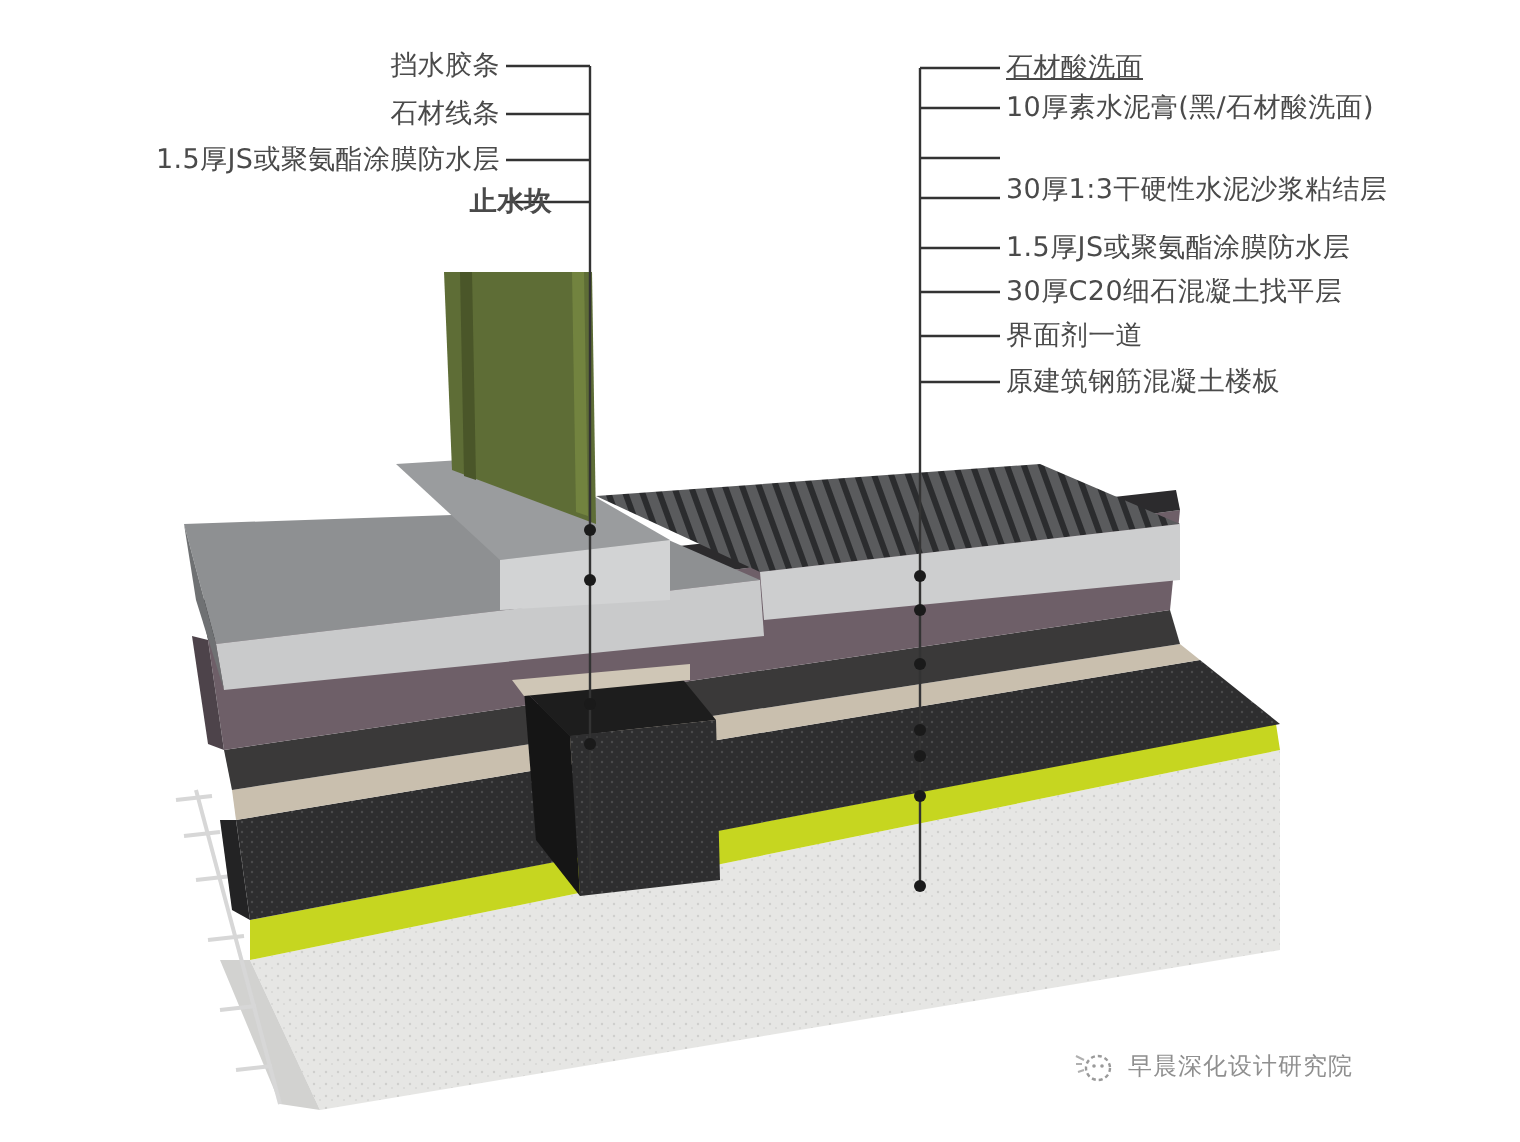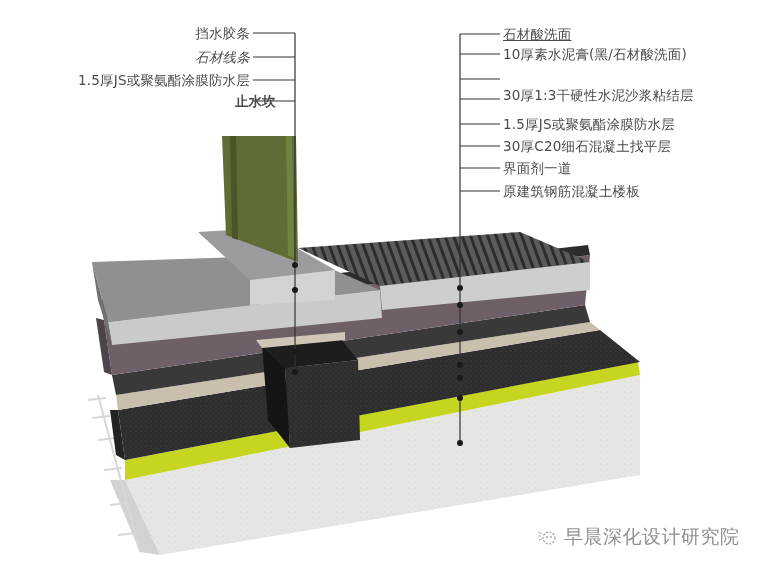--- a/index.html
+++ b/index.html
@@ -3,21 +3,21 @@
 <meta charset="utf-8">
 <style>
   html, body { margin: 0; padding: 0; background: #ffffff; }
   body { width: 760px; height: 571px; position: relative; overflow: hidden;
          font-family: "DejaVu Sans", "Liberation Sans", sans-serif; }
   .canvas { position: absolute; left: 0; top: 0; width: 760px; height: 571px; }
   svg.drawing { position: absolute; left: 0; top: 0; width: 760px; height: 571px; }
   .label { position: absolute; font-size: 13.5px; color: #4a4a4a; white-space: nowrap; line-height: 16px; letter-spacing: 0.2px; }
   .label.left { text-align: right; }
   .watermark { position: absolute; left: 536px; top: 524px; display: flex; align-items: center; gap: 6px;
-               color: #8f8f8f; font-size: 19px; letter-spacing: 0.5px; }
+               color: #8f8f8f; font-size: 12px; letter-spacing: 0.5px; }
   .watermark .wm-icon { width: 22px; height: 18px; }
 </style>
 </head>
 <body>
 
 <div class="canvas">
 
   <svg class="drawing" viewBox="0 0 760 571">
     <defs>
       <pattern id="noiseSlab" width="6" height="6" patternUnits="userSpaceOnUse">
@@ -115,21 +115,21 @@
       <circle cx="460" cy="305" r="3"></circle>
       <circle cx="460" cy="332" r="3"></circle>
       <circle cx="460" cy="365" r="3"></circle>
       <circle cx="460" cy="378" r="3"></circle>
       <circle cx="460" cy="398" r="3"></circle>
       <circle cx="460" cy="443" r="3"></circle>
     </g>
   </svg>
 
   <div class="label left" style="right:510px; top:25px;">挡水胶条</div>
-  <div class="label left" style="right:510px; top:49px;font-style:italic;">石材线条</div>
+  <div class="label left" style="right:510px; top:49px;">石材线条</div>
   <div class="label left" style="right:510px; top:72px;">1.5厚JS或聚氨酯涂膜防水层</div>
   <div class="label left" style="right:484px; top:93px;font-weight:bold;">止水坎</div>
 
   <div class="label" style="left:503px; top:26px;text-decoration:underline;">石材酸洗面</div>
   <div class="label" style="left:503px; top:46px;">10厚素水泥膏(黑/石材酸洗面)</div>
   <div class="label" style="left:503px; top:71px;margin-top:16px;">30厚1:3干硬性水泥沙浆粘结层</div>
   <div class="label" style="left:503px; top:116px;">1.5厚JS或聚氨酯涂膜防水层</div>
   <div class="label" style="left:503px; top:138px;">30厚C20细石混凝土找平层</div>
   <div class="label" style="left:503px; top:160px;">界面剂一道</div>
   <div class="label" style="left:503px; top:183px;text-align:center;">原建筑钢筋混凝土楼板</div>

